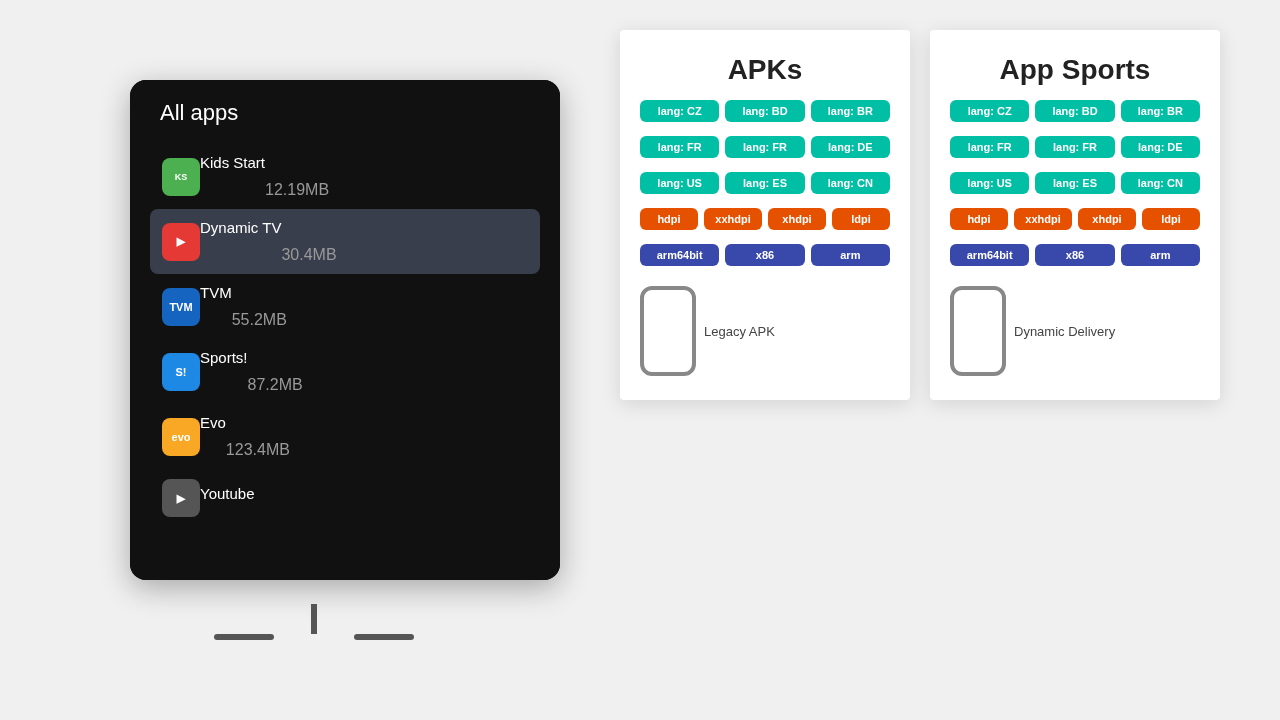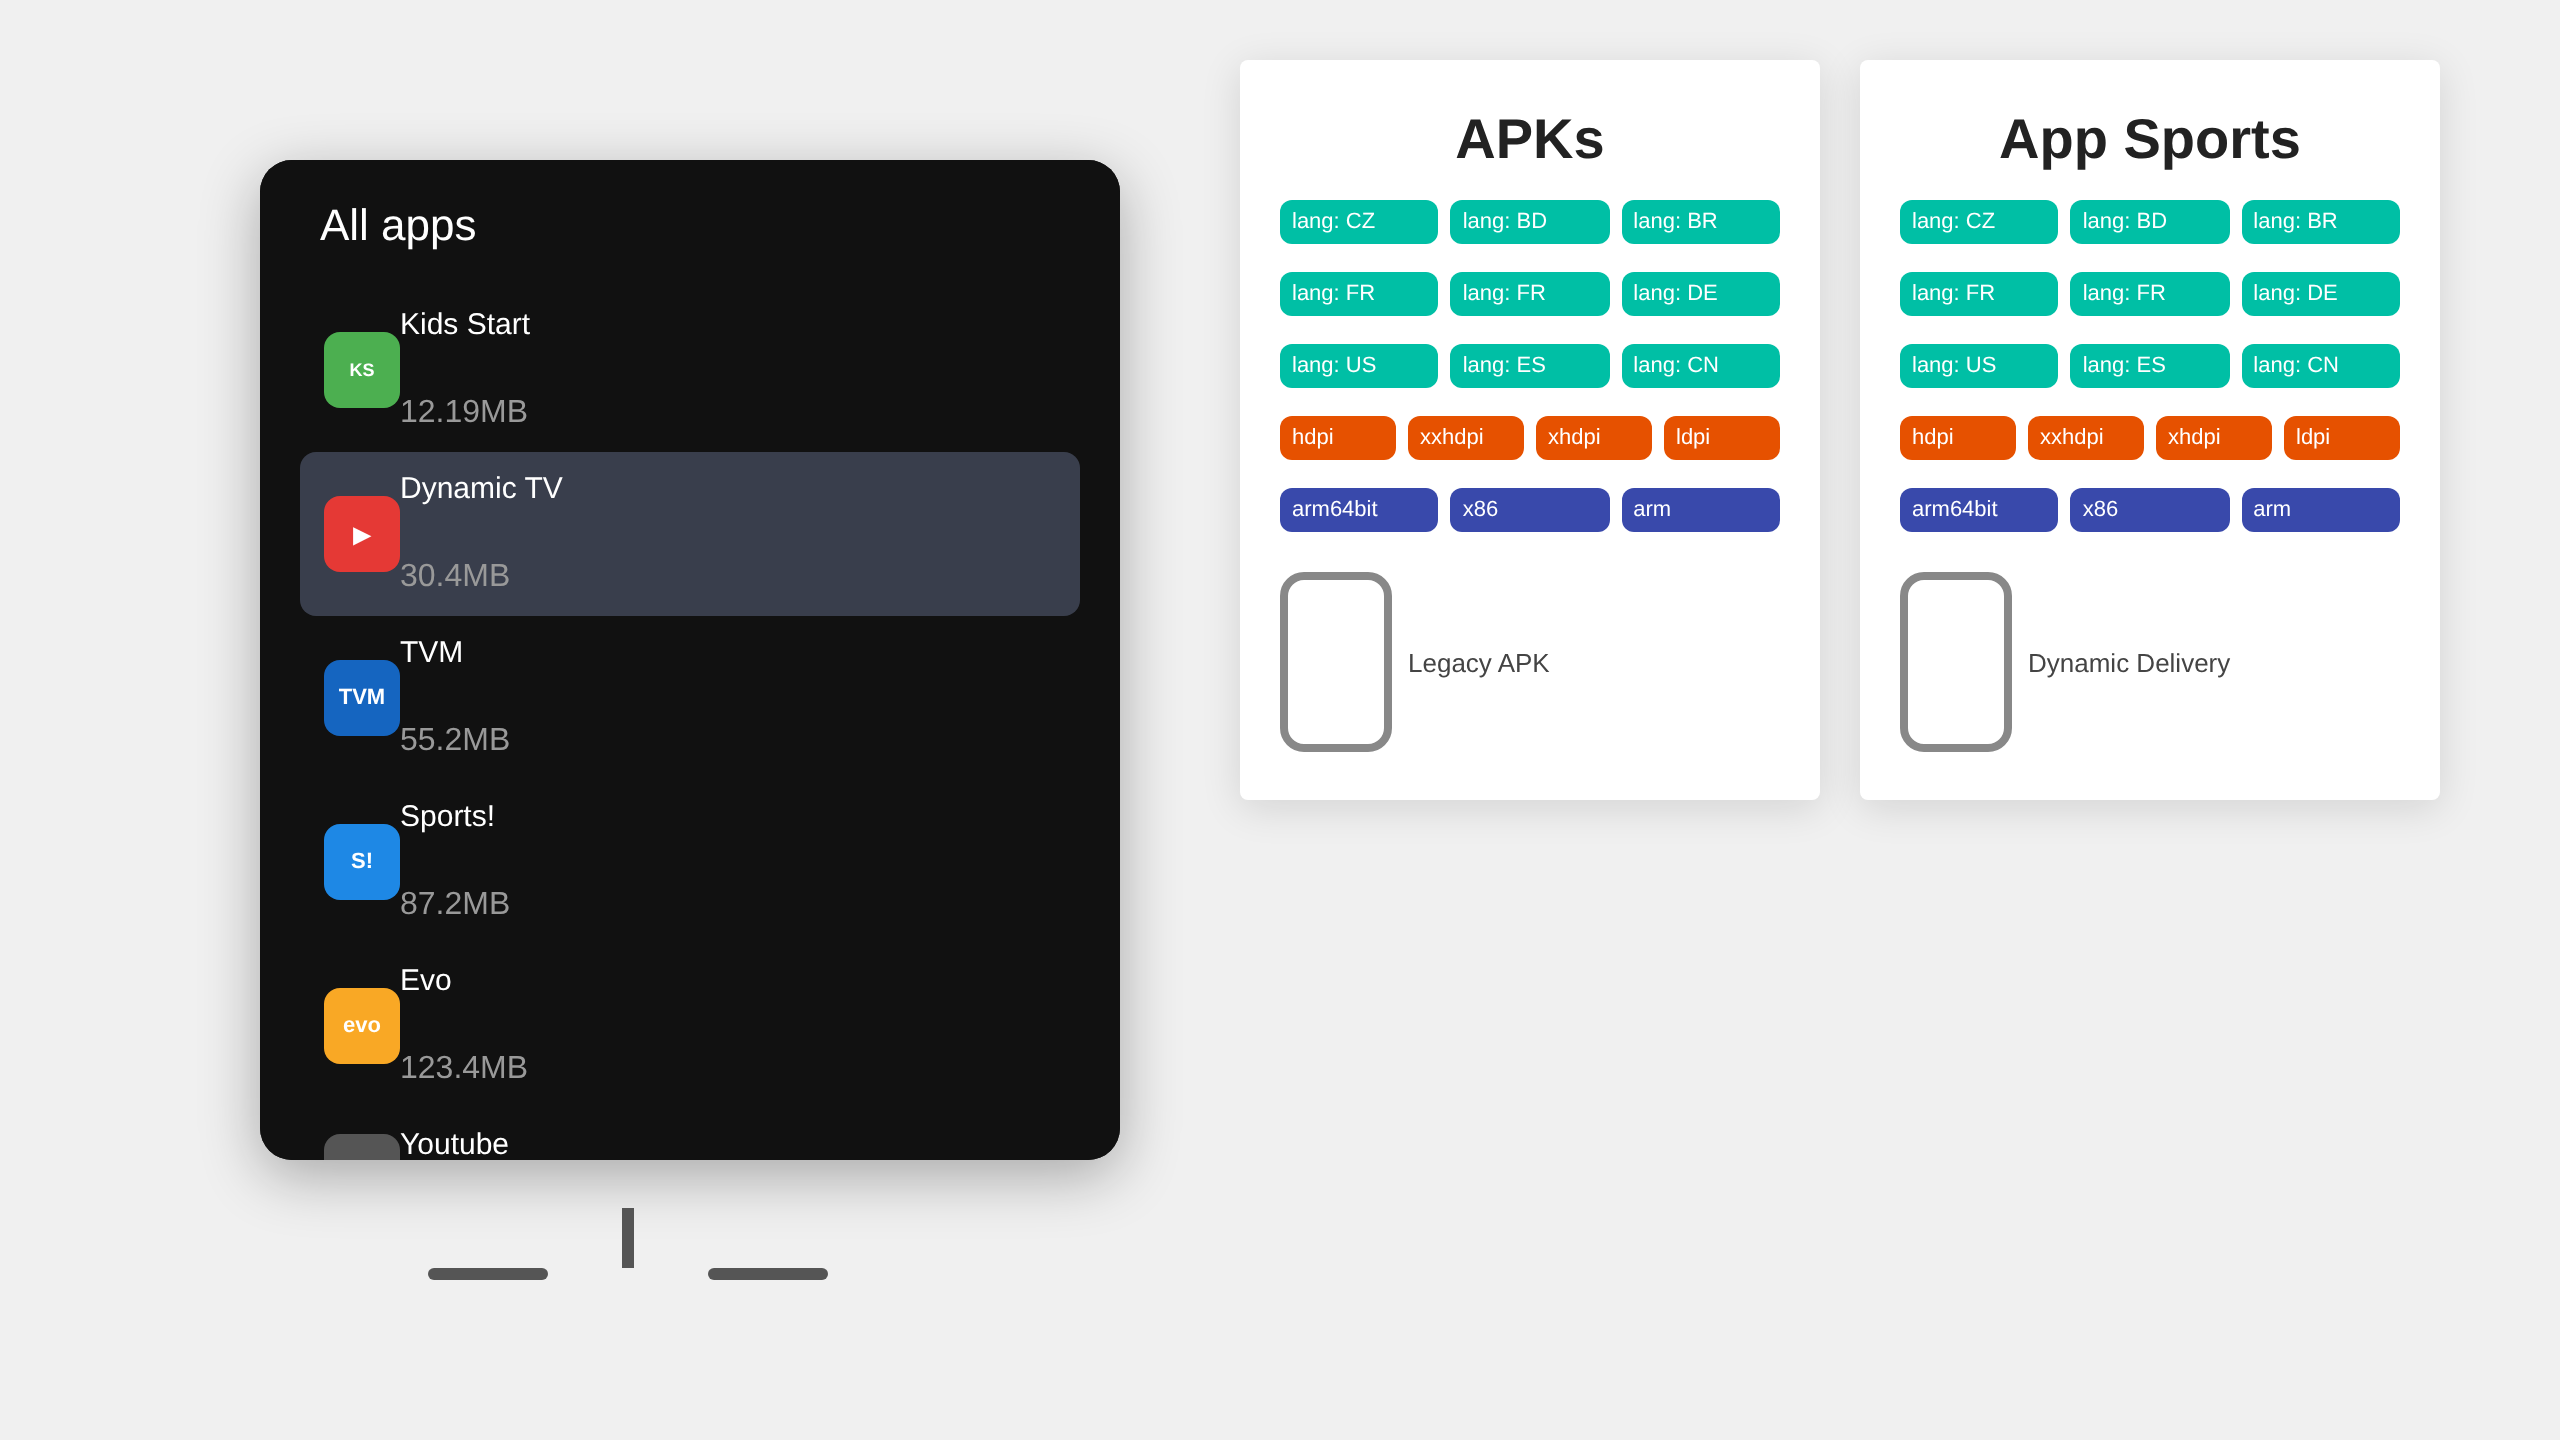--- a/index.html
+++ b/index.html
@@ -94,21 +94,20 @@
 
     .app-icon.kids { background: #4caf50; font-size: 9px; }
     .app-icon.youtube-tv { background: #e53935; }
     .app-icon.tvm { background: #1565c0; }
     .app-icon.sports { background: #1e88e5; }
     .app-icon.evo { background: #f9a825; }
     .app-icon.youtube { background: #555; }
 
     .app-info {
       display: flex;
-      flex-direction: column;
     }
 
     .app-name {
       color: white;
       font-size: 15px;
       font-weight: 400;
     }
 
     .app-size {
       color: #999;
@@ -175,23 +174,23 @@
 
     .tags-grid {
       display: grid;
       grid-template-columns: repeat(3, 1fr);
       gap: 6px;
     }
 
     .tag {
       border-radius: 6px;
       padding: 5px 6px;
-      text-align: left;
+      text-align: center;
       font-size: 11px;
-      font-weight: 400;
+      font-weight: 700;
       color: white;
     }
 
     .tag.green { background: #00bfa5; }
     .tag.orange { background: #e65100; }
     .tag.blue { background: #3949ab; }
 
     .phone-icon-container {
       display: flex;
       flex-direction: row;

